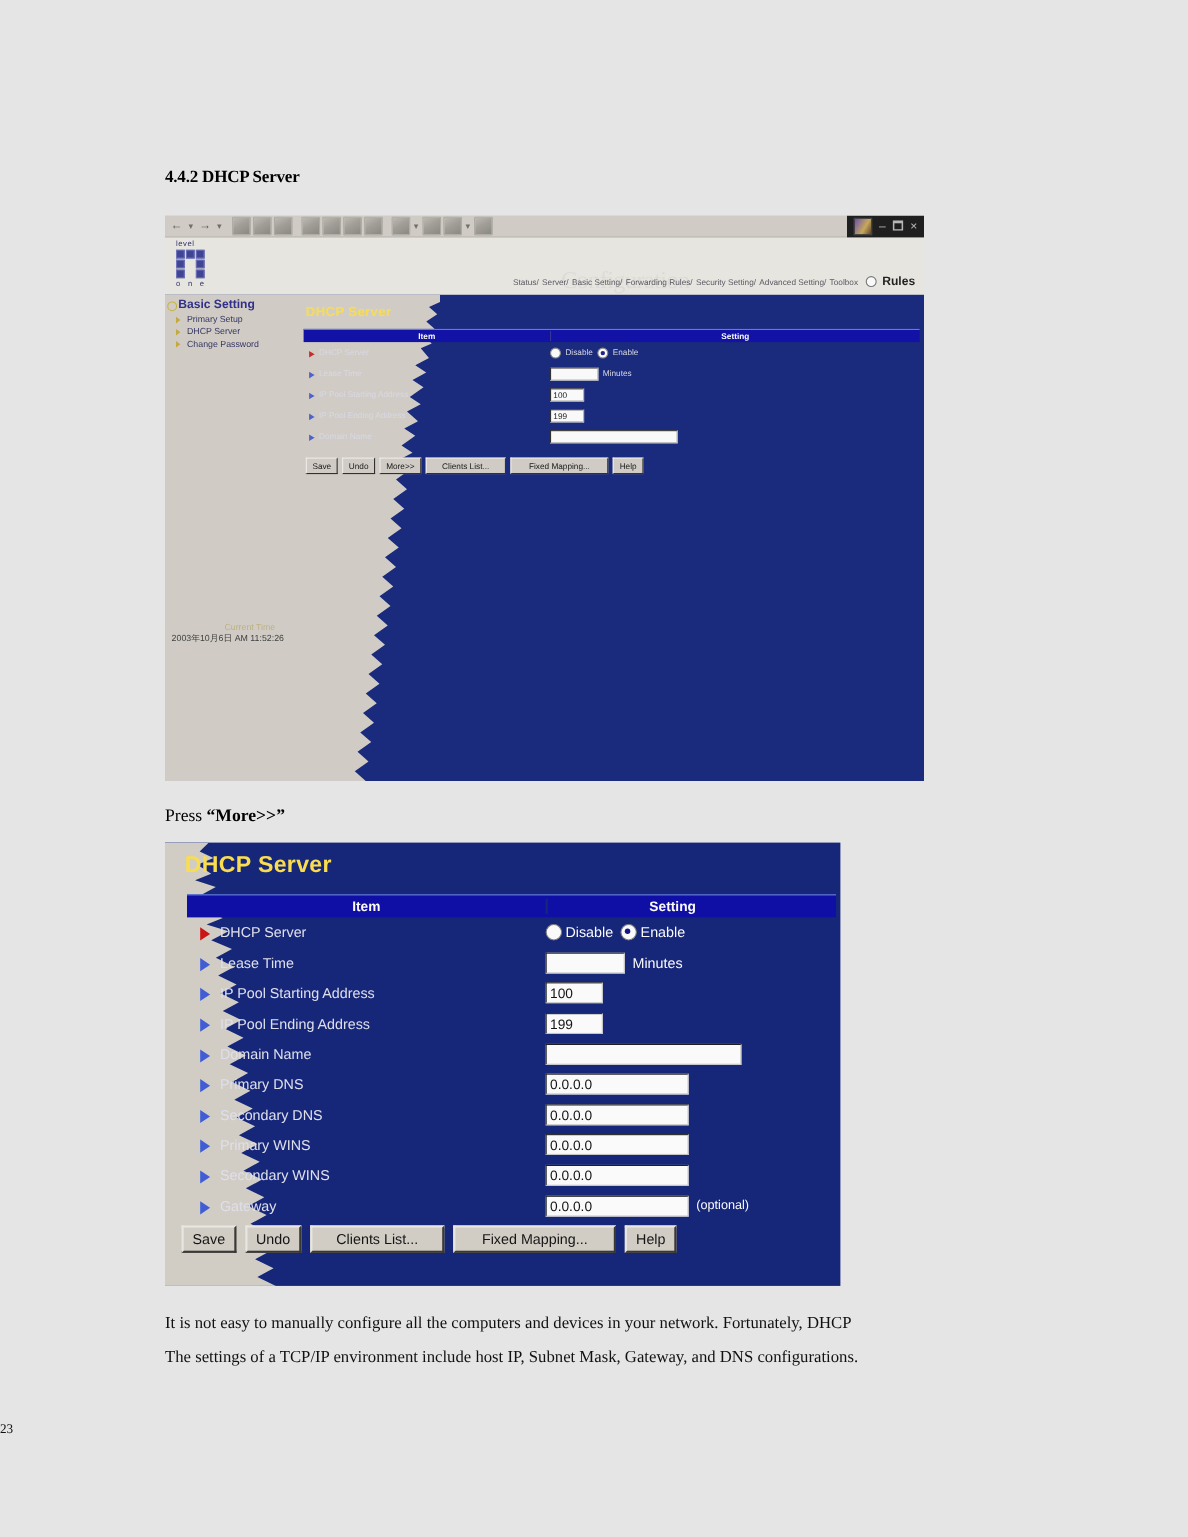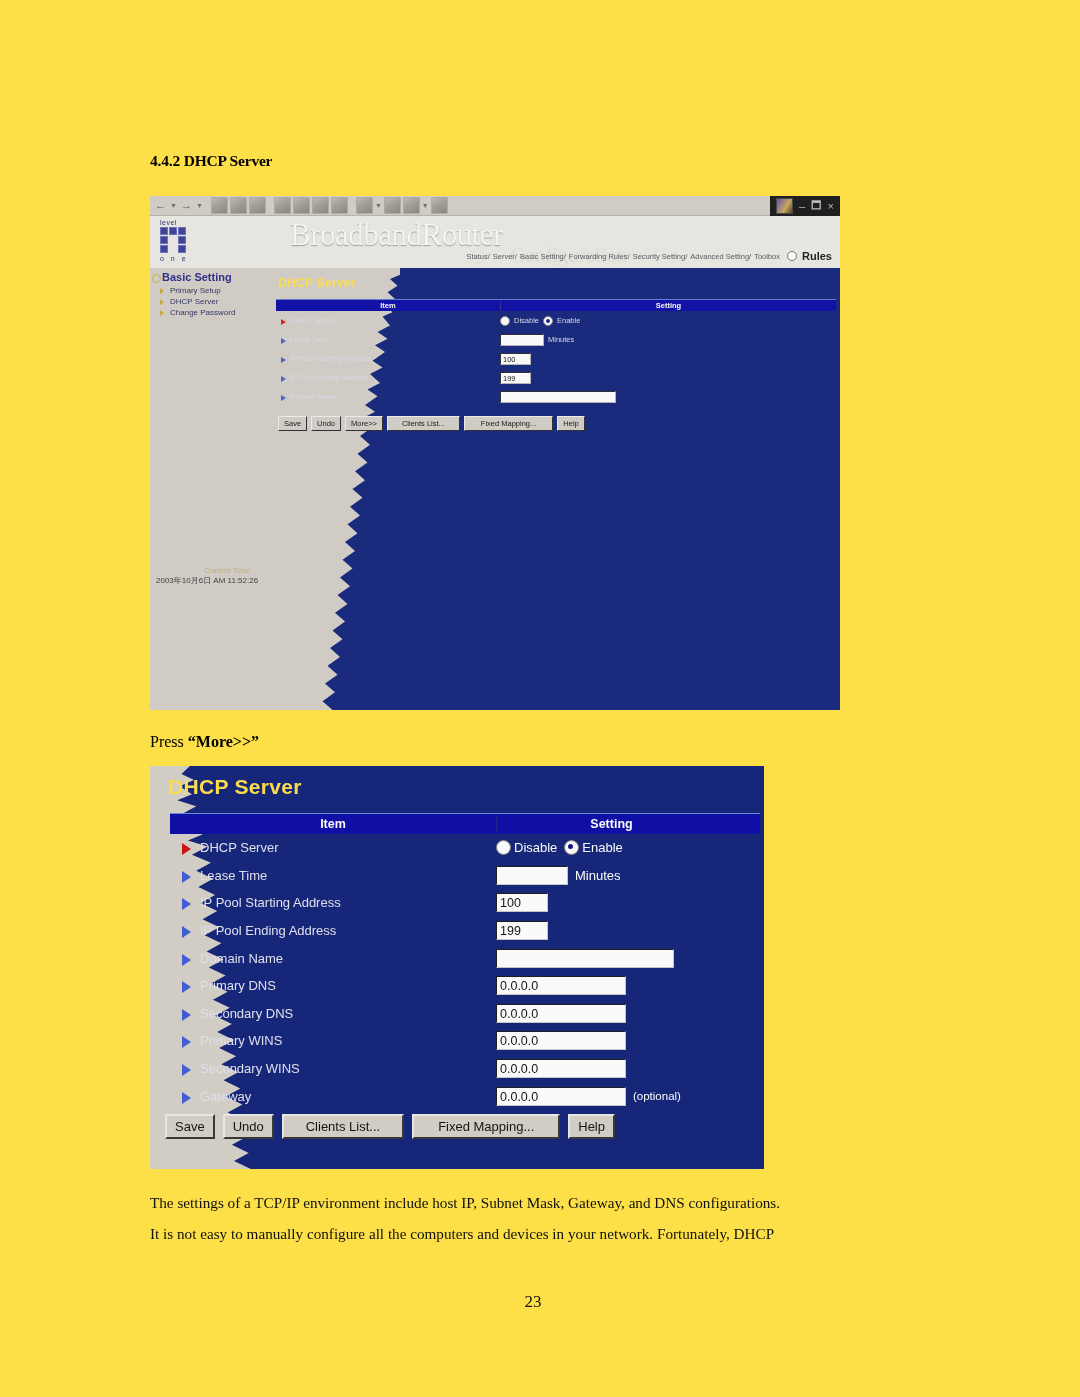--- a/index.html
+++ b/index.html
@@ -14,21 +14,21 @@
     position: relative;
     font-family: "Liberation Serif", serif;
     color: #000;
     overflow: hidden;
   }
 
   
   .page {
     position: absolute;
     inset: 0;
-    background: #fde047;
+    background: #e5e5e5;
   }
 
   .section-heading {
     position: absolute;
     left: 150px;
     top: 152px;
     font-family: "Liberation Serif", serif;
     font-weight: bold;
     font-size: 15.5px;
     letter-spacing: -0.2px;
@@ -56,25 +56,24 @@
     color: #111;
   }
   .body-copy p { margin: 0; }
   .body-copy p.justify { text-align: justify; }
 
   .page-number {
     position: absolute;
     left: 0;
     top: 1292px;
     width: 1010px;
-    text-align: center;
+    text-align: left;
     font-family: "Liberation Serif", serif;
-    font-size: 17px;
+    font-size: 12px;
     color: #111;
-    padding-left: 28px;
   }
 
   
   .fig-browser {
     position: absolute;
     left: 150px;
     top: 196px;
     width: 690px;
     height: 514px;
     background: #d4d0c8;
@@ -508,21 +507,20 @@
           <span class="logo-cell" style="left:0px;  top:0px;"></span>
           <span class="logo-cell" style="left:9px;  top:0px;"></span>
           <span class="logo-cell" style="left:18px; top:0px;"></span>
           <span class="logo-cell" style="left:0px;  top:9px;"></span>
           <span class="logo-cell" style="left:18px; top:9px;"></span>
           <span class="logo-cell" style="left:0px;  top:18px;"></span>
           <span class="logo-cell" style="left:18px; top:18px;"></span>
         </div>
         <span class="logo-word bot">o n e</span>
       </div>
-      <div class="brand-title">BroadbandRouter</div>
       <div class="brand-sub">Configuration</div>
 
       <div class="br-nav">
         <span class="navitem">Status/</span>
         <span class="navitem">Server/</span>
         <span class="navitem">Basic Setting/</span>
         <span class="navitem">Forwarding Rules/</span>
         <span class="navitem">Security Setting/</span>
         <span class="navitem">Advanced Setting/</span>
         <span class="navitem">Toolbox</span>
@@ -756,19 +754,19 @@
     <div class="btnrow-lg">
       <span class="btn-lg">Save</span>
       <span class="btn-lg">Undo</span>
       <span class="btn-lg" style="padding:2px 22px;">Clients List...</span>
       <span class="btn-lg" style="padding:2px 24px;">Fixed Mapping...</span>
       <span class="btn-lg">Help</span>
     </div>
   </div>
 
   <div class="body-copy">
+    <p>It is not easy to manually configure all the computers and devices in your network. Fortunately, DHCP</p>
     <p>The settings of a TCP/IP environment include host IP, Subnet Mask, Gateway, and DNS configurations.</p>
-    <p>It is not easy to manually configure all the computers and devices in your network. Fortunately, DHCP</p>
   </div>
 
   <div class="page-number">23</div>
 
 </div>
 
 </body></html>

